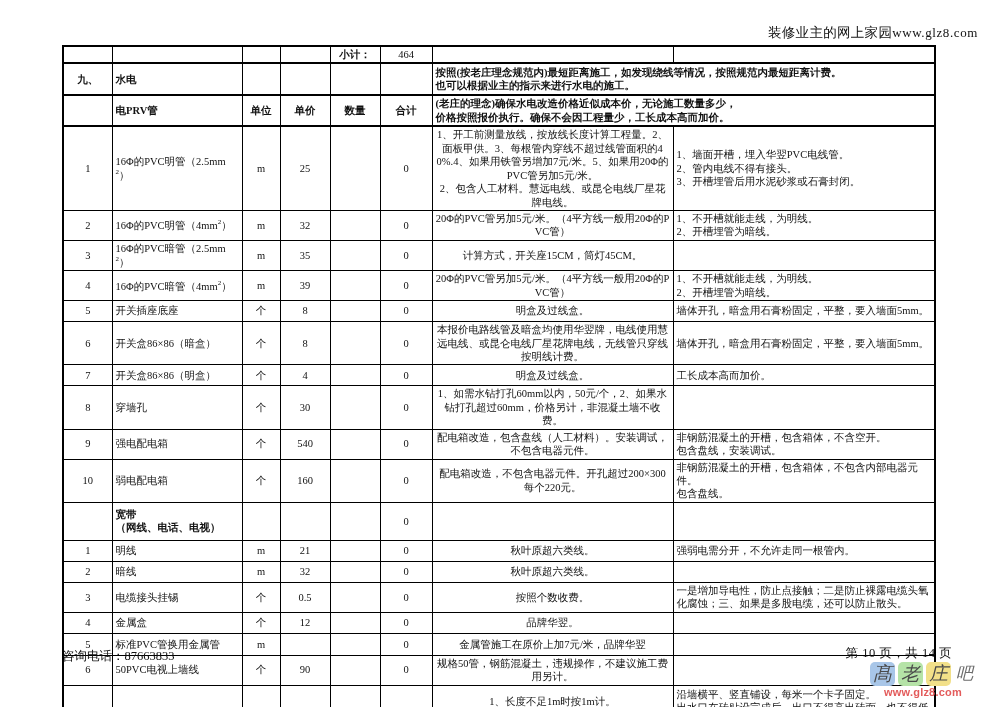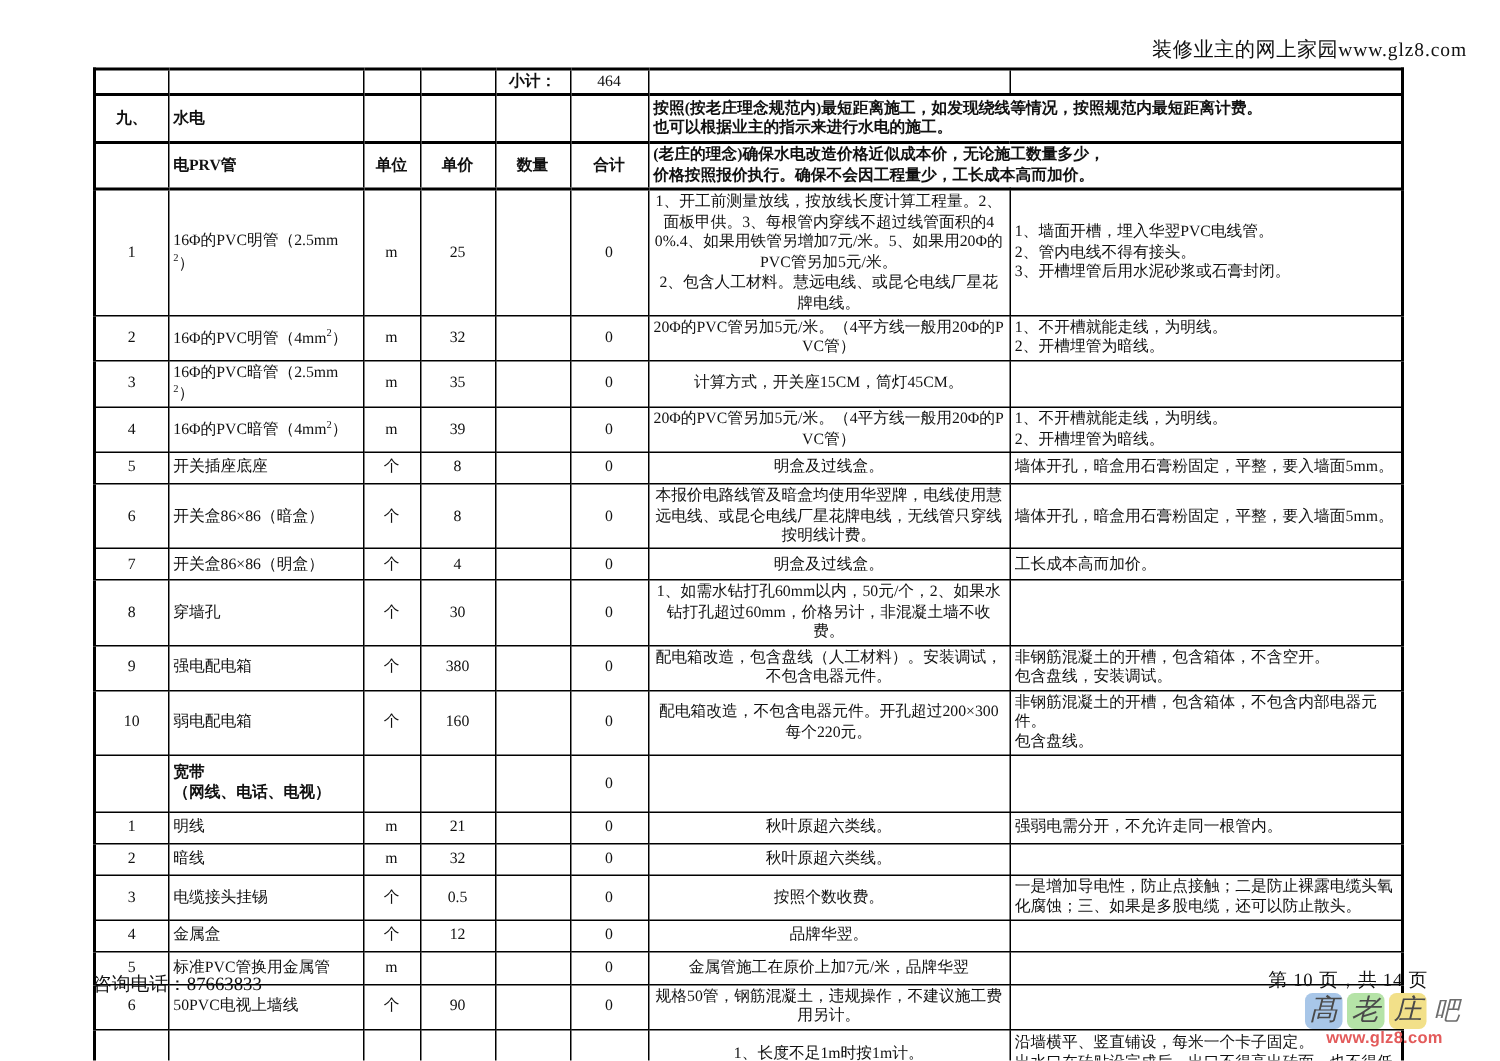--- a/index.html
+++ b/index.html
@@ -226,21 +226,21 @@
           <td class="c-price center">30</td>
           <td class="c-qty center"></td>
           <td class="c-total center">0</td>
           <td class="c-note">1、如需水钻打孔60mm以内，50元/个，2、如果水钻打孔超过60mm，价格另计，非混凝土墙不收费。</td>
           <td class="c-note2 thickright"></td>
         </tr>
         <tr style="height: 28px;">
           <td class="c-idx thickleft">9</td>
           <td class="c-name">强电配电箱</td>
           <td class="c-unit center">个</td>
-          <td class="c-price center">380</td>
+          <td class="c-price center">540</td>
           <td class="c-qty center"></td>
           <td class="c-total center">0</td>
           <td class="c-note">配电箱改造，包含盘线（人工材料）。安装调试，不包含电器元件。</td>
           <td class="c-note2 thickright">非钢筋混凝土的开槽，包含箱体，不含空开。<br>包含盘线，安装调试。</td>
         </tr>
         <tr style="height: 27px;">
           <td class="c-idx thickleft">10</td>
           <td class="c-name">弱电配电箱</td>
           <td class="c-unit center">个</td>
           <td class="c-price center">160</td>

